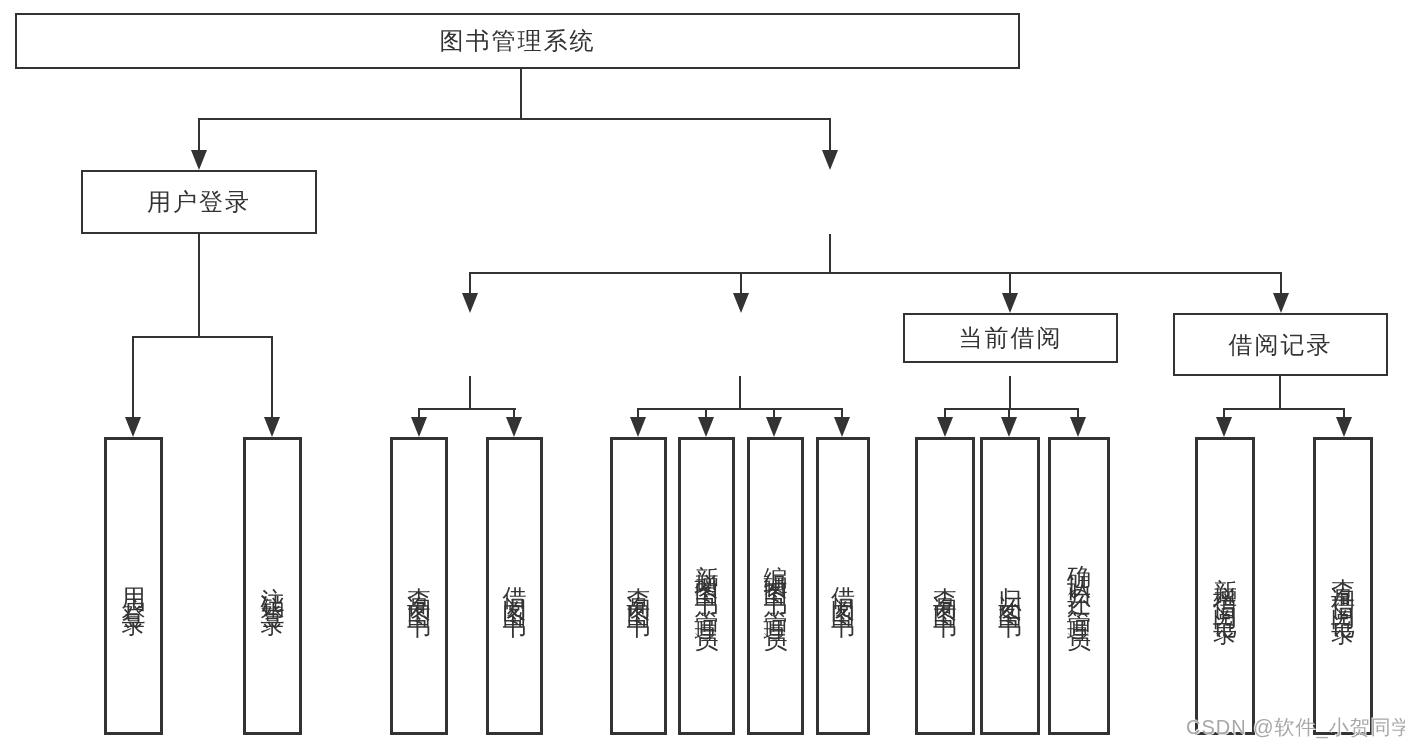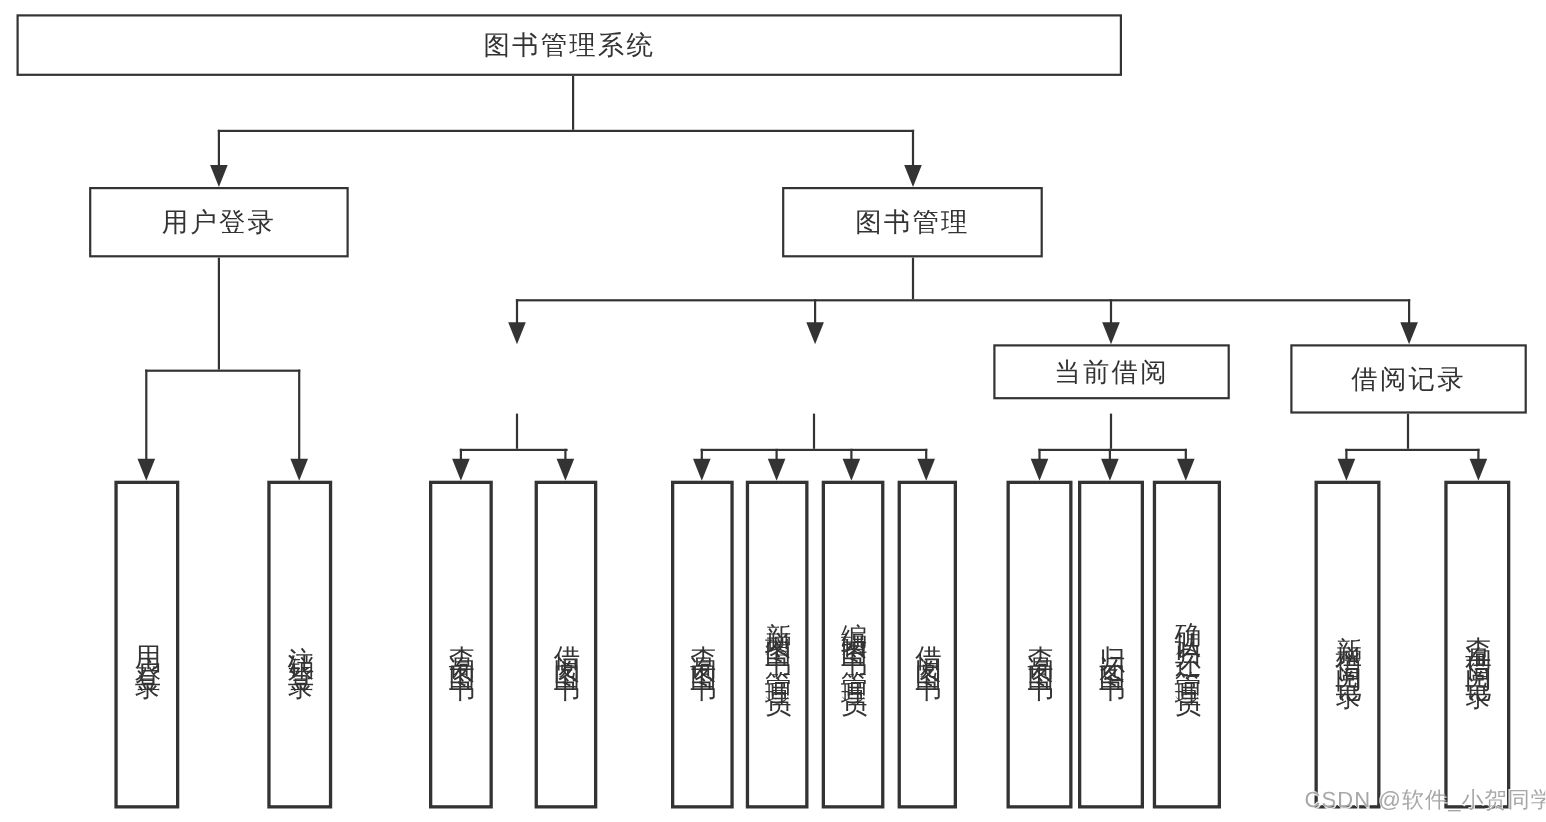--- a/index.html
+++ b/index.html
@@ -179,23 +179,20 @@
   <div class="ln c-s-g5b"></div>
   <div class="ah c-a-g5b"></div>
 
   <div class="box p-root">
     <span>图书管理系统</span>
   </div>
 
   <div class="box p-user-login">
     <span>用户登录</span>
   </div>
-  <div class="box p-book-mgmt">
-    <span>图书管理</span>
-  </div>
 
   <div class="box p-cur-borrow">
     <span>当前借阅</span>
   </div>
   <div class="box p-borrow-rec">
     <span>借阅记录</span>
   </div>
 
   <div class="leaf p-l1a">
     <span>用户登录</span>

